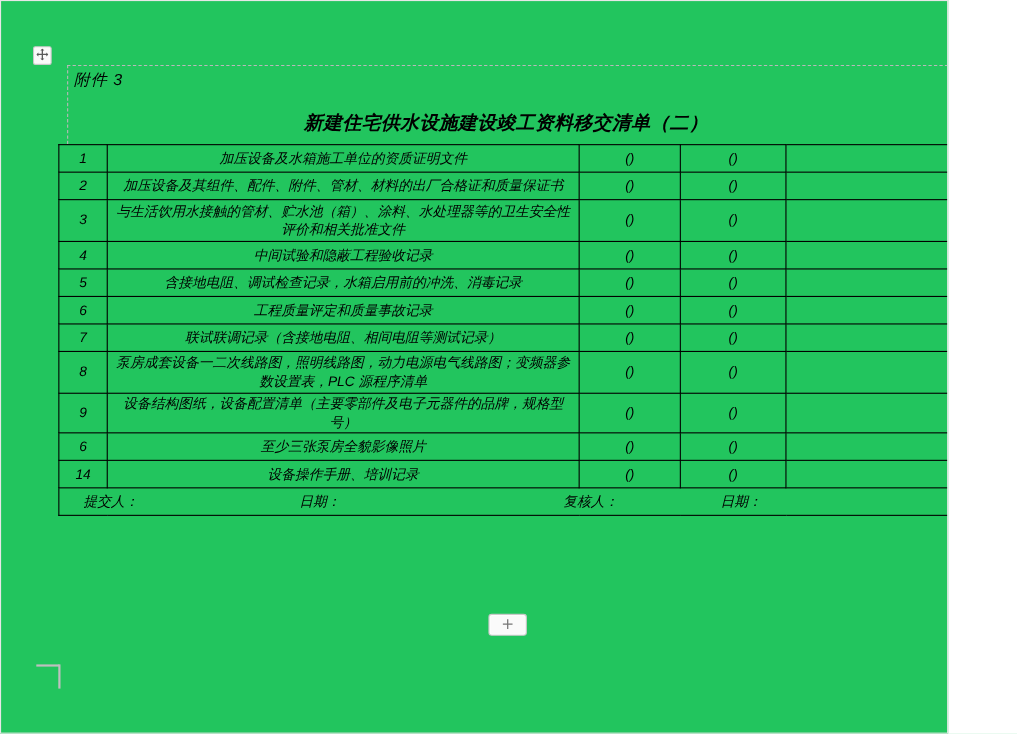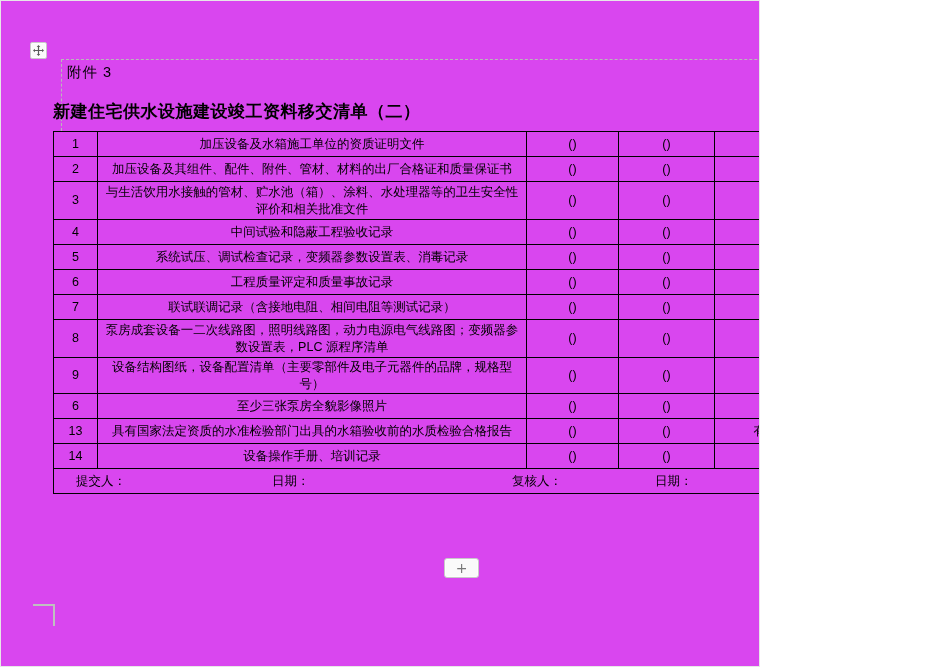--- a/index.html
+++ b/index.html
@@ -1,39 +1,40 @@
 <!DOCTYPE html>
 <html><head>
 <meta charset="utf-8">
 <style>
   * { margin: 0; padding: 0; box-sizing: border-box; }
   html, body { background: #fff; }
   #canvas {
     position: relative;
-    width: 760px;
+    width: 862px;
     height: 667px;
-    background: #d946ef;
+    background: #22c55e;
     border: 1px solid #e7e7e7;
     overflow: hidden;
     font-family: "Liberation Sans", "DejaVu Sans", sans-serif;
     color: #000;
+    font-style: italic;
   }
   
   .dash-h { position: absolute; border-top: 1px dashed #b9b9b9; height: 0; }
   .dash-v { position: absolute; border-left: 1px dashed #b9b9b9; width: 0; }
   
   .mark { position: absolute; background: #bfbfbf; }
   
   #attachment-label {
     position: absolute; left: 66px; top: 62px;
     font-size: 14.5px; letter-spacing: 1px;
   }
   #doc-title {
     position: absolute; left: 52px; top: 99px; width: 814px;
-    font-size: 17px; font-weight: bold;
+    text-align: center; font-size: 17px; font-weight: bold;
     letter-spacing: 0.5px;
   }
   
   #main-table {
     position: absolute; left: 52px; top: 130px;
     border-collapse: collapse; table-layout: fixed; width: 814px;
   }
   #main-table td {
     border: 1px solid #000;
     text-align: center; vertical-align: middle;
@@ -126,21 +127,21 @@
       </tr>
       <tr class="h-single">
         <td>4</td>
         <td>中间试验和隐蔽工程验收记录</td>
         <td>()</td>
         <td>()</td>
         <td></td>
       </tr>
       <tr class="h-single">
         <td>5</td>
-        <td>系统试压、调试检查记录，变频器参数设置表、消毒记录</td>
+        <td>含接地电阻、调试检查记录，水箱启用前的冲洗、消毒记录</td>
         <td>()</td>
         <td>()</td>
         <td></td>
       </tr>
       <tr class="h-single">
         <td>6</td>
         <td>工程质量评定和质量事故记录</td>
         <td>()</td>
         <td>()</td>
         <td></td>
@@ -165,27 +166,20 @@
         <td>()</td>
         <td>()</td>
         <td></td>
       </tr>
       <tr class="h-single">
         <td>6</td>
         <td>至少三张泵房全貌影像照片</td>
         <td>()</td>
         <td>()</td>
         <td></td>
-      </tr>
-      <tr class="h-single">
-        <td>13</td>
-        <td>具有国家法定资质的水准检验部门出具的水箱验收前的水质检验合格报告</td>
-        <td>()</td>
-        <td>()</td>
-        <td>有效期一个月</td>
       </tr>
       <tr class="h-single">
         <td>14</td>
         <td>设备操作手册、培训记录</td>
         <td>()</td>
         <td>()</td>
         <td></td>
       </tr>
 
       <tr class="h-single">

